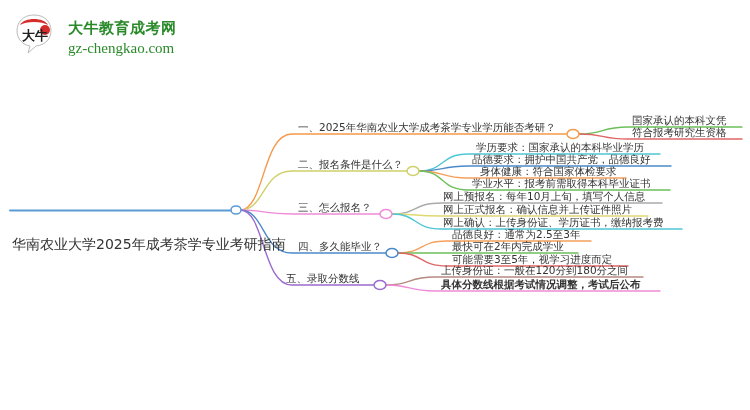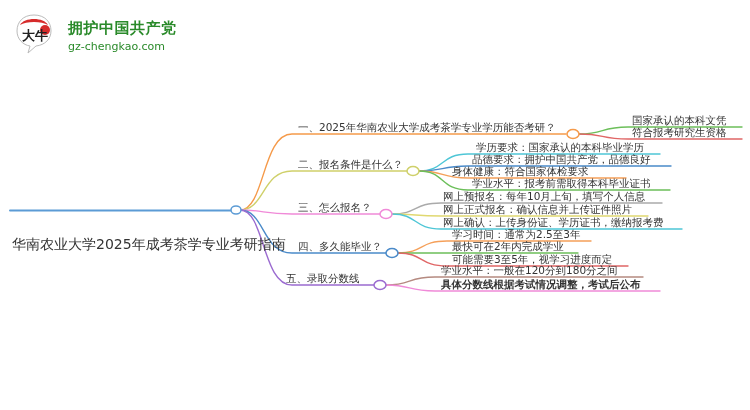--- a/index.html
+++ b/index.html
@@ -1,36 +1,36 @@
 <!DOCTYPE html>
 <html><head>
 <meta charset="utf-8">
 <style>
   html, body { margin:0; padding:0; background:#ffffff; }
   body { width:750px; height:410px; position:relative; overflow:hidden;
          font-family:"DejaVu Sans","Liberation Sans",sans-serif; }
   .logo { position:absolute; left:14px; top:12px; width:150px; height:40px; }
   .logo-mark { position:absolute; left:0; top:0; width:40px; height:42px; }
   .logo-title { position:absolute; left:54px; top:7px; font-size:15px; font-weight:bold; color:#2a8a2a; letter-spacing:0.5px; white-space:nowrap; }
-  .logo-url { position:absolute; left:54px; top:28px; font-size:11px; color:#2a8a2a; white-space:nowrap; }
+  .logo-url { position:absolute; left:54px; top:28px; font-size:15px; color:#2a8a2a; white-space:nowrap;font-family:Liberation Serif, serif; }
   svg.map { position:absolute; left:0; top:0; }
   .t { position:absolute; white-space:nowrap; color:#333; font-size:10.5px; line-height:12px; }
   .root { font-size:14px; color:#333;margin-top:41px; }
 </style>
 </head>
 <body>
 
 <div class="logo">
   <svg class="logo-mark" viewBox="0 0 40 42" width="40" height="42">
     <path d="M20 3 C9 3 3 10 3 19 C3 27 9 33 16 34 L14 41 L22 34 C31 33 37 27 37 19 C37 10 31 3 20 3 Z" fill="#fff" stroke="#bbb" stroke-width="1"></path>
     <path d="M6 13 C10 5 30 5 34 13 C28 9 12 9 6 13 Z" fill="#d62b2b"></path>
     <circle cx="31" cy="18" r="5" fill="#d62b2b"></circle>
     <text x="8" y="28" font-size="13" font-family="DejaVu Serif, serif" fill="#222" font-weight="bold">大牛</text>
   </svg>
-  <div class="logo-title">拥护中国共产党</div>
+  <div class="logo-title">大牛教育成考网</div>
   <div class="logo-url">gz-chengkao.com</div>
 </div>
 
 <svg class="map" width="750" height="410" viewBox="0 0 750 410">
   <g fill="none" stroke-width="1.4" stroke-linecap="round">
 
     <line x1="10" y1="210.5" x2="231" y2="210.5" stroke="#5b9bd5" stroke-width="2"></line>
 
     <path d="M240 210 C265 210 262 134 292 134 L566 134" stroke="#f59a4a"></path>
     <path d="M240 210 C265 210 262 171 292 171 L407 171" stroke="#cfd06a"></path>
@@ -70,28 +70,28 @@
 
 <div class="t root" style="left:12px; top:197px;">华南农业大学2025年成考茶学专业考研指南</div>
 
 <div class="t" style="left:298px; top:121px;">一、2025年华南农业大学成考茶学专业学历能否考研？</div>
 <div class="t" style="left:632px; top:114px;">国家承认的本科文凭</div>
 <div class="t" style="left:632px; top:126px;">符合报考研究生资格</div>
 
 <div class="t" style="left:298px; top:158px;">二、报名条件是什么？</div>
 <div class="t" style="left:476px; top:141px;">学历要求：国家承认的本科毕业学历</div>
 <div class="t" style="left:472px; top:153px;">品德要求：拥护中国共产党，品德良好</div>
-<div class="t" style="left:452px; top:165px;">身体健康：符合国家体检要求</div>
+<div class="t" style="left:480px; top:165px;">身体健康：符合国家体检要求</div>
 <div class="t" style="left:472px; top:177px;">学业水平：报考前需取得本科毕业证书</div>
 
 <div class="t" style="left:298px; top:201px;">三、怎么报名？</div>
 <div class="t" style="left:443px; top:190px;">网上预报名：每年10月上旬，填写个人信息</div>
 <div class="t" style="left:443px; top:203px;">网上正式报名：确认信息并上传证件照片</div>
 <div class="t" style="left:443px; top:216px;">网上确认：上传身份证、学历证书，缴纳报考费</div>
 
 <div class="t" style="left:298px; top:240px;">四、多久能毕业？</div>
-<div class="t" style="left:452px; top:228px;">学习时间：通常为2.5至3年</div>
+<div class="t" style="left:452px; top:228px;">品德良好：通常为2.5至3年</div>
 <div class="t" style="left:452px; top:240px;">最快可在2年内完成学业</div>
 <div class="t" style="left:452px; top:253px;">可能需要3至5年，视学习进度而定</div>
 
 <div class="t" style="left:286px; top:272px;">五、录取分数线</div>
-<div class="t" style="left:441px; top:264px;">学业水平：一般在120分到180分之间</div>
+<div class="t" style="left:441px; top:264px;">上传身份证：一般在120分到180分之间</div>
 <div class="t" style="left:441px; top:278px;font-weight:bold;">具体分数线根据考试情况调整，考试后公布</div>
 
 </body></html>

